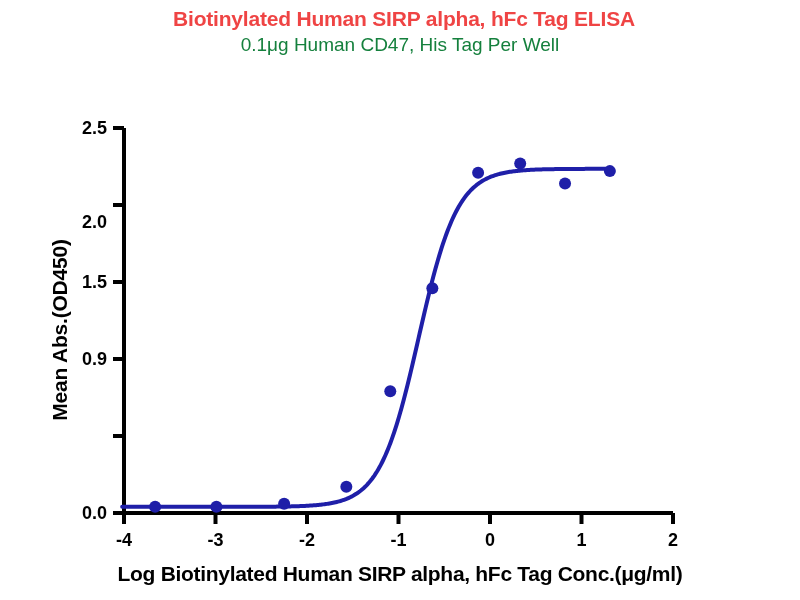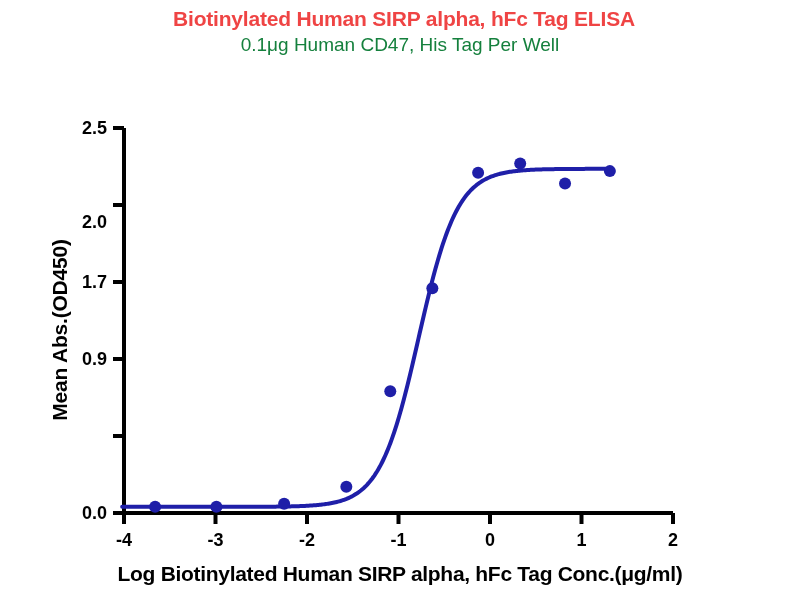--- a/index.html
+++ b/index.html
@@ -138,21 +138,21 @@
         <circle cx="478.11" cy="172.66" r="6" fill="#1f1fa8"></circle>
         <circle cx="520.19" cy="163.42" r="6" fill="#1f1fa8"></circle>
         <circle cx="565.03" cy="183.44" r="6" fill="#1f1fa8"></circle>
         <circle cx="609.87" cy="171.12" r="6" fill="#1f1fa8"></circle>
       </g>
   </svg>
 
   <div id="tick-labels">
       <div class="tick-label ytick-label" style="left: 30px; width: 77px; top: 513px;">0.0</div>
       <div class="tick-label ytick-label" style="left: 30px; width: 77px; top: 359px;">0.9</div>
-      <div class="tick-label ytick-label" style="left: 30px; width: 77px; top: 282px;">1.7</div>
+      <div class="tick-label ytick-label" style="left: 30px; width: 77px; top: 282px;">1.5</div>
       <div class="tick-label ytick-label" style="left: 30px; width: 77px; top: 205px; margin-top: 17px;">2.0</div>
       <div class="tick-label ytick-label" style="left: 30px; width: 77px; top: 128px;">2.5</div>
       <div class="tick-label xtick-label" style="left: 124px; top: 530px;">-4</div>
       <div class="tick-label xtick-label" style="left: 215.5px; top: 530px;">-3</div>
       <div class="tick-label xtick-label" style="left: 307px; top: 530px;">-2</div>
       <div class="tick-label xtick-label" style="left: 398.5px; top: 530px;">-1</div>
       <div class="tick-label xtick-label" style="left: 490px; top: 530px;">0</div>
       <div class="tick-label xtick-label" style="left: 581.5px; top: 530px;">1</div>
       <div class="tick-label xtick-label" style="left: 673px; top: 530px;">2</div>
     </div>

